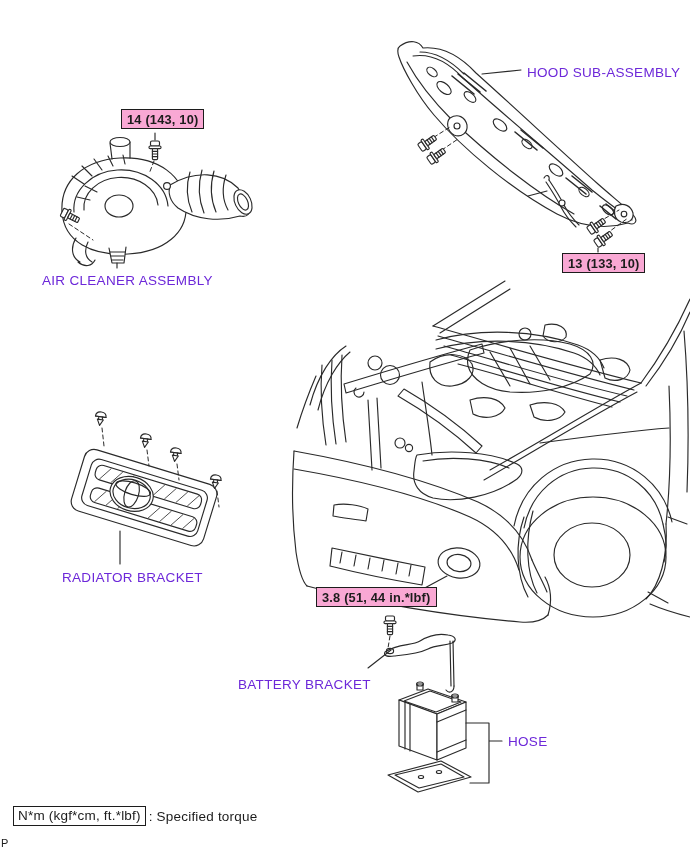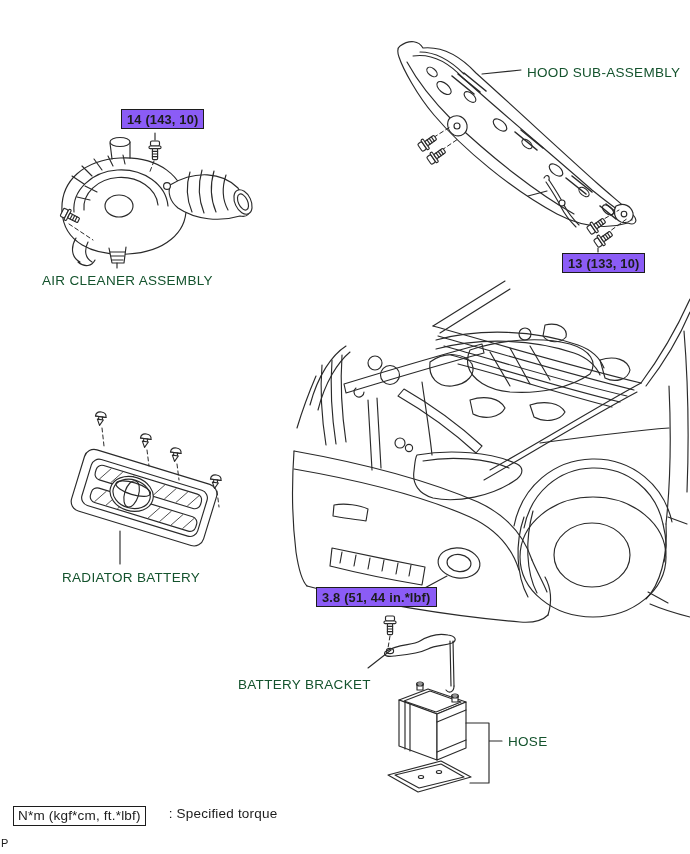--- a/index.html
+++ b/index.html
@@ -3,29 +3,29 @@
 <meta charset="utf-8">
 <style>
   html,body{margin:0;padding:0;background:#ffffff;}
   #page{
     position:relative;width:690px;height:854px;background:#ffffff;
     font-family:"Liberation Sans",sans-serif;color:#1c1c1c;overflow:hidden;
   }
   #art{position:absolute;left:0;top:0;width:690px;height:854px;}
   .label{
     position:absolute;font-size:13.5px;letter-spacing:.3px;white-space:nowrap;
-    color:#14532d;line-height:19px;
+    color:#6d28d9;line-height:19px;
   }
   .torque{
-    position:absolute;border:1.6px solid #1c1c1c;background:#8b5cf6;
+    position:absolute;border:1.6px solid #1c1c1c;background:#f9a8d4;
     font-size:12.8px;font-weight:bold;letter-spacing:.2px;
     padding:2px 5px 1px 5px;white-space:nowrap;line-height:15px;
   }
   .legend-row{
-    position:absolute;display:flex;gap:23px;
+    position:absolute;display:flex;align-items:center;gap:3px;
     font-size:13.5px;letter-spacing:.2px;white-space:nowrap;
   }
   .legend-box{border:1.3px solid #1c1c1c;padding:1px 4px 2px 4px;background:#fff;}
   .page-marker{position:absolute;font-size:11px;letter-spacing:.2px;}
 </style>
 </head>
 <body>
 
 <div id="page">
 
@@ -266,21 +266,21 @@
 
   <div class="torque" style="left:562px;top:253px">13 (133, 10)</div>
 
   <div class="torque" style="left:316px;top:587px">3.8 (51, 44 in.*lbf)</div>
 
   <div class="label" style="left:527px;top:63px">HOOD SUB-ASSEMBLY</div>
 
 
   <div class="label" style="left:42px;top:271px">AIR CLEANER ASSEMBLY</div>
 
-  <div class="label" style="left:62px;top:568px">RADIATOR BATTERY</div>
+  <div class="label" style="left:62px;top:568px">RADIATOR BRACKET</div>
 
   <div class="label" style="left:238px;top:675px">BATTERY BRACKET</div>
 
   <div class="label" style="left:508px;top:732px">
     <div>HOSE</div>
   </div>
 
   <div class="legend-row" style="left:13px;top:806px">
     <span class="legend-box">N*m (kgf*cm, ft.*lbf)</span>
     <span>: Specified torque</span>

